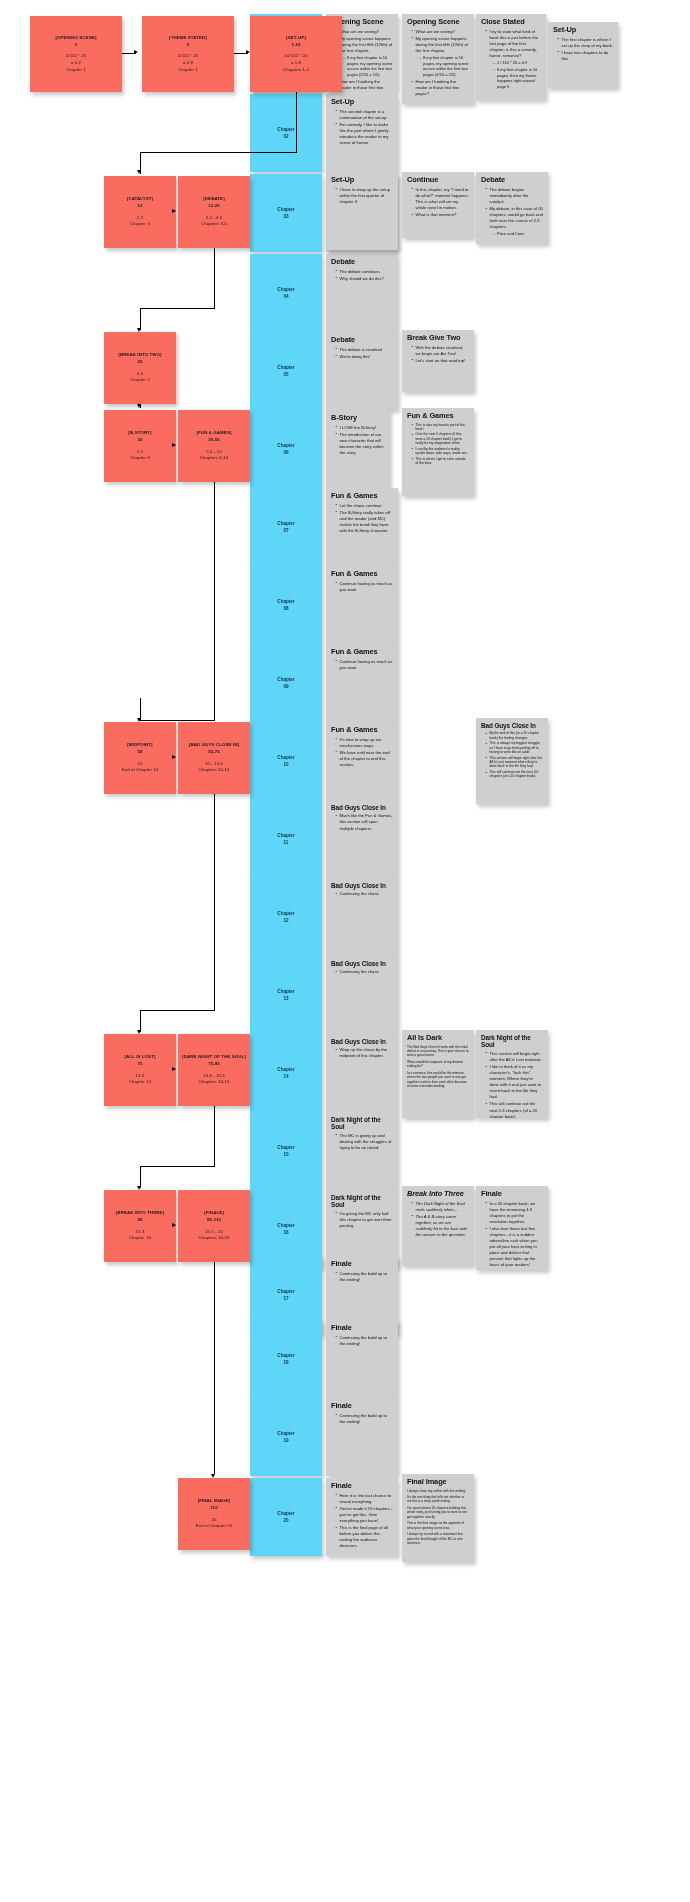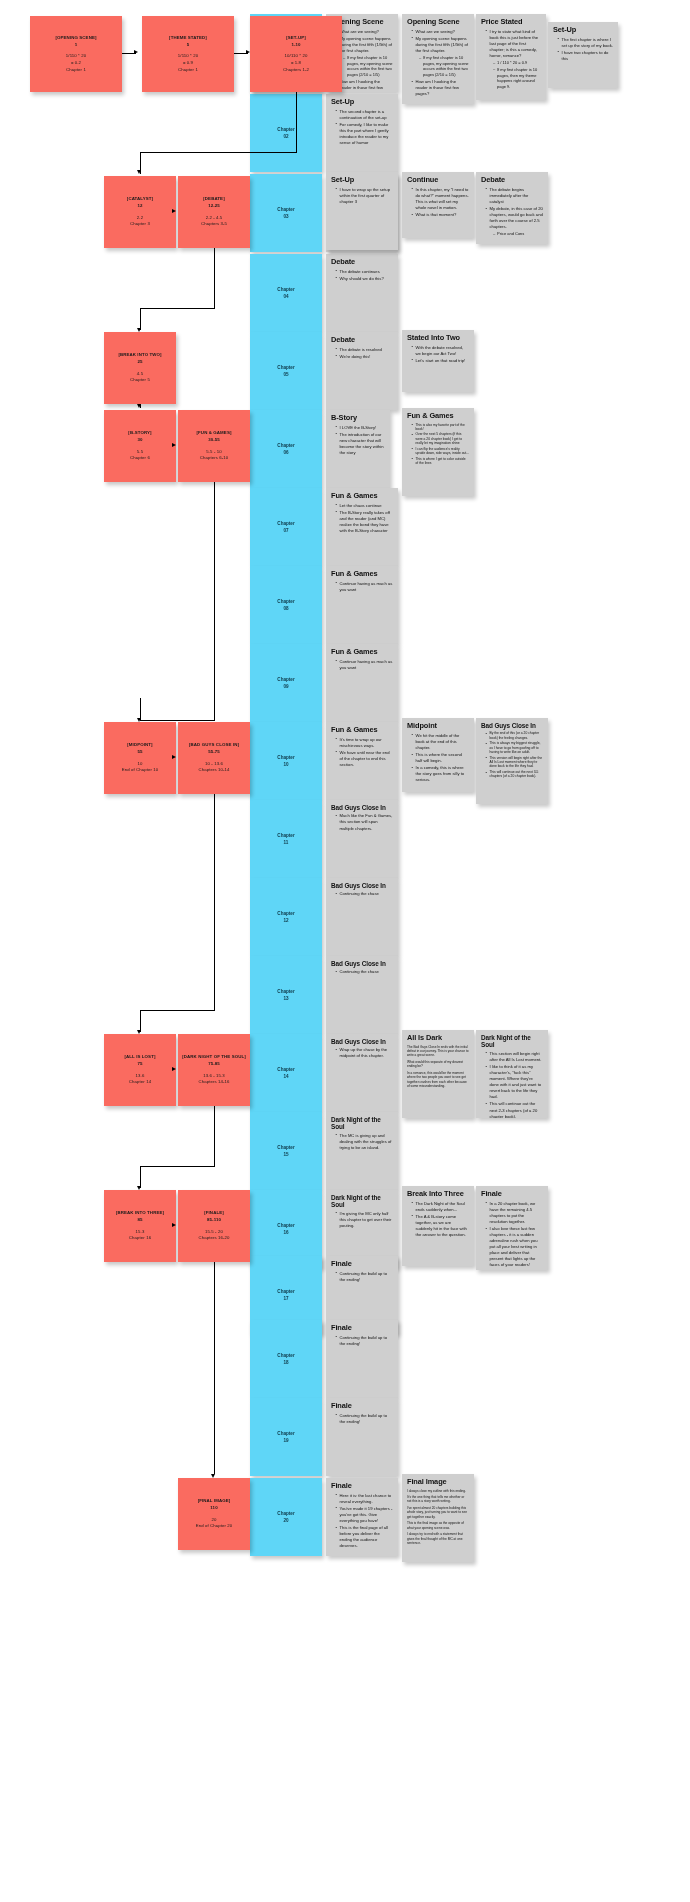--- a/index.html
+++ b/index.html
@@ -433,21 +433,21 @@
       <h3>Opening Scene</h3>
       <ul>
         <li>What are we seeing?</li>
         <li>My opening scene happens during the first fifth (1/5th) of the first chapter.<ul>
             <li>If my first chapter is 10 pages, my opening scene occurs within the first two pages (2/10 = 1/5)</li>
           </ul></li>
         <li>How am I hooking the reader in those first few pages?</li>
       </ul>
     </div>
     <div class="card note" style="left: 476px; top: 14px; width: 70px; height: 86px;">
-      <h3>Price Stated</h3>
+      <h3>Close Stated</h3>
       <ul>
         <li>I try to state what kind of book this is just before the last page of the first chapter; is this a comedy, horror, romance?<ul>
             <li>1 / 110 * 20 = 0.9</li>
             <li>If my first chapter is 10 pages, then my theme happens right around page 9.</li>
           </ul></li>
       </ul>
     </div>
     <div class="card note" style="left: 548px; top: 22px; width: 70px; height: 66px;">
       <h3>Set-Up</h3>
       <ul>
@@ -471,41 +471,33 @@
     <div class="card note" style="left: 476px; top: 172px; width: 72px; height: 72px;">
       <h3>Debate</h3>
       <ul>
         <li>The debate begins immediately after the catalyst</li>
         <li>My debate, in this case of 20 chapters, would go back and forth over the course of 2.5 chapters.<ul>
             <li>Price and Cons</li>
           </ul></li>
       </ul>
     </div>
     <div class="card note" style="left: 402px; top: 330px; width: 72px; height: 62px;">
-      <h3>Stated Into Two</h3>
+      <h3>Break Give Two</h3>
       <ul>
         <li>With the debate resolved, we begin our Act Two!</li>
         <li>Let's start on that road trip!</li>
       </ul>
     </div>
     <div class="card note dense" style="left: 402px; top: 408px; width: 72px; height: 88px;">
       <h3>Fun &amp; Games</h3>
       <ul>
         <li>This is also my favorite part of the book!</li>
         <li>Over the next 5 chapters (if this were a 20 chapter book) I get to really let my imagination shine</li>
         <li>I can flip the audience's reality upside down, side ways, inside out...</li>
         <li>This is where I get to color outside of the lines</li>
-      </ul>
-    </div>
-    <div class="card note" style="left: 402px; top: 718px; width: 72px; height: 74px;">
-      <h3>Midpoint</h3>
-      <ul>
-        <li>We hit the middle of the book at the end of this chapter.</li>
-        <li>This is where the second half will begin.</li>
-        <li>In a comedy, this is where the story goes from silly to serious.</li>
       </ul>
     </div>
     <div class="card note dense" style="left: 476px; top: 718px; width: 72px; height: 86px;">
       <h3 class="sm">Bad Guys Close In</h3>
       <ul>
         <li>By the end of this (or a 20 chapter book) the feeling changes.</li>
         <li>This is always my biggest struggle, as I have to go from goofing off to having to write like an adult.</li>
         <li>This version will begin right after the All Is Lost moment where they're done back to the life they had.</li>
         <li>This will continue out the next 3-5 chapters (of a 20 chapter book).</li>
       </ul>
@@ -517,21 +509,21 @@
       <p class="para">In a romance, this would be the moment where the two people you want to see get together crashes from each other because of some misunderstanding.</p>
     </div>
     <div class="card note" style="left: 476px; top: 1030px; width: 72px; height: 88px;">
       <h3 class="sm">Dark Night of the Soul</h3>
       <ul>
         <li>This section will begin right after the All Is Lost moment.</li>
         <li>I like to think of it as my character's, "fuck this" moment. Where they're done with it and just want to revert back to the life they had.</li>
         <li>This will continue out the next 2-3 chapters (of a 20 chapter book).</li>
       </ul>
     </div>
-    <div class="card note" style="left: 402px; top: 1186px; width: 72px; height: 80px;">
+    <div class="card note" style="left: 402px; top: 1186px; width: 72px; height: 80px; font-style: italic;">
       <h3>Break Into Three</h3>
       <ul>
         <li>The Dark Night of the Soul ends suddenly when...</li>
         <li>The A &amp; B-story come together, as we are suddenly hit in the face with the answer to the question.</li>
       </ul>
     </div>
     <div class="card note" style="left: 476px; top: 1186px; width: 72px; height: 84px;">
       <h3>Finale</h3>
       <ul>
         <li>In a 20 chapter book, we have the remaining 4.5 chapters to put the resolution together.</li>

